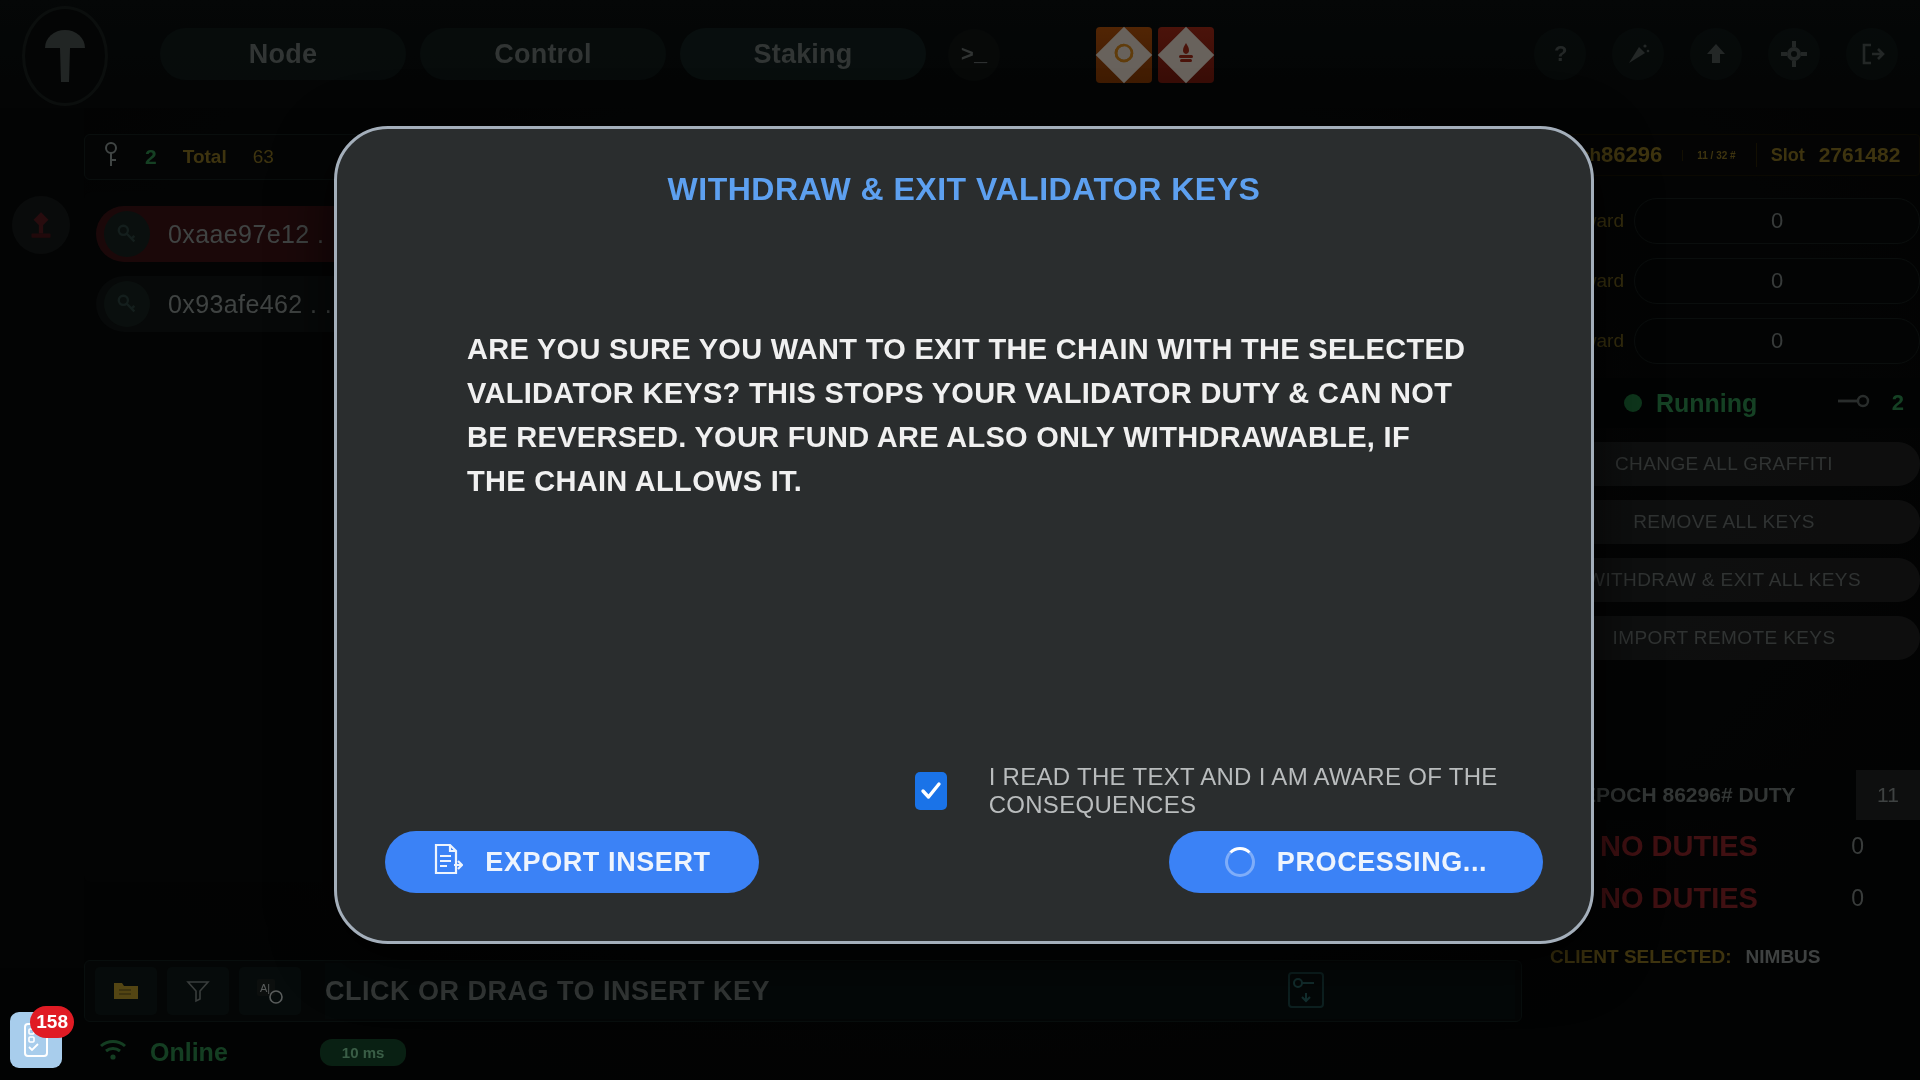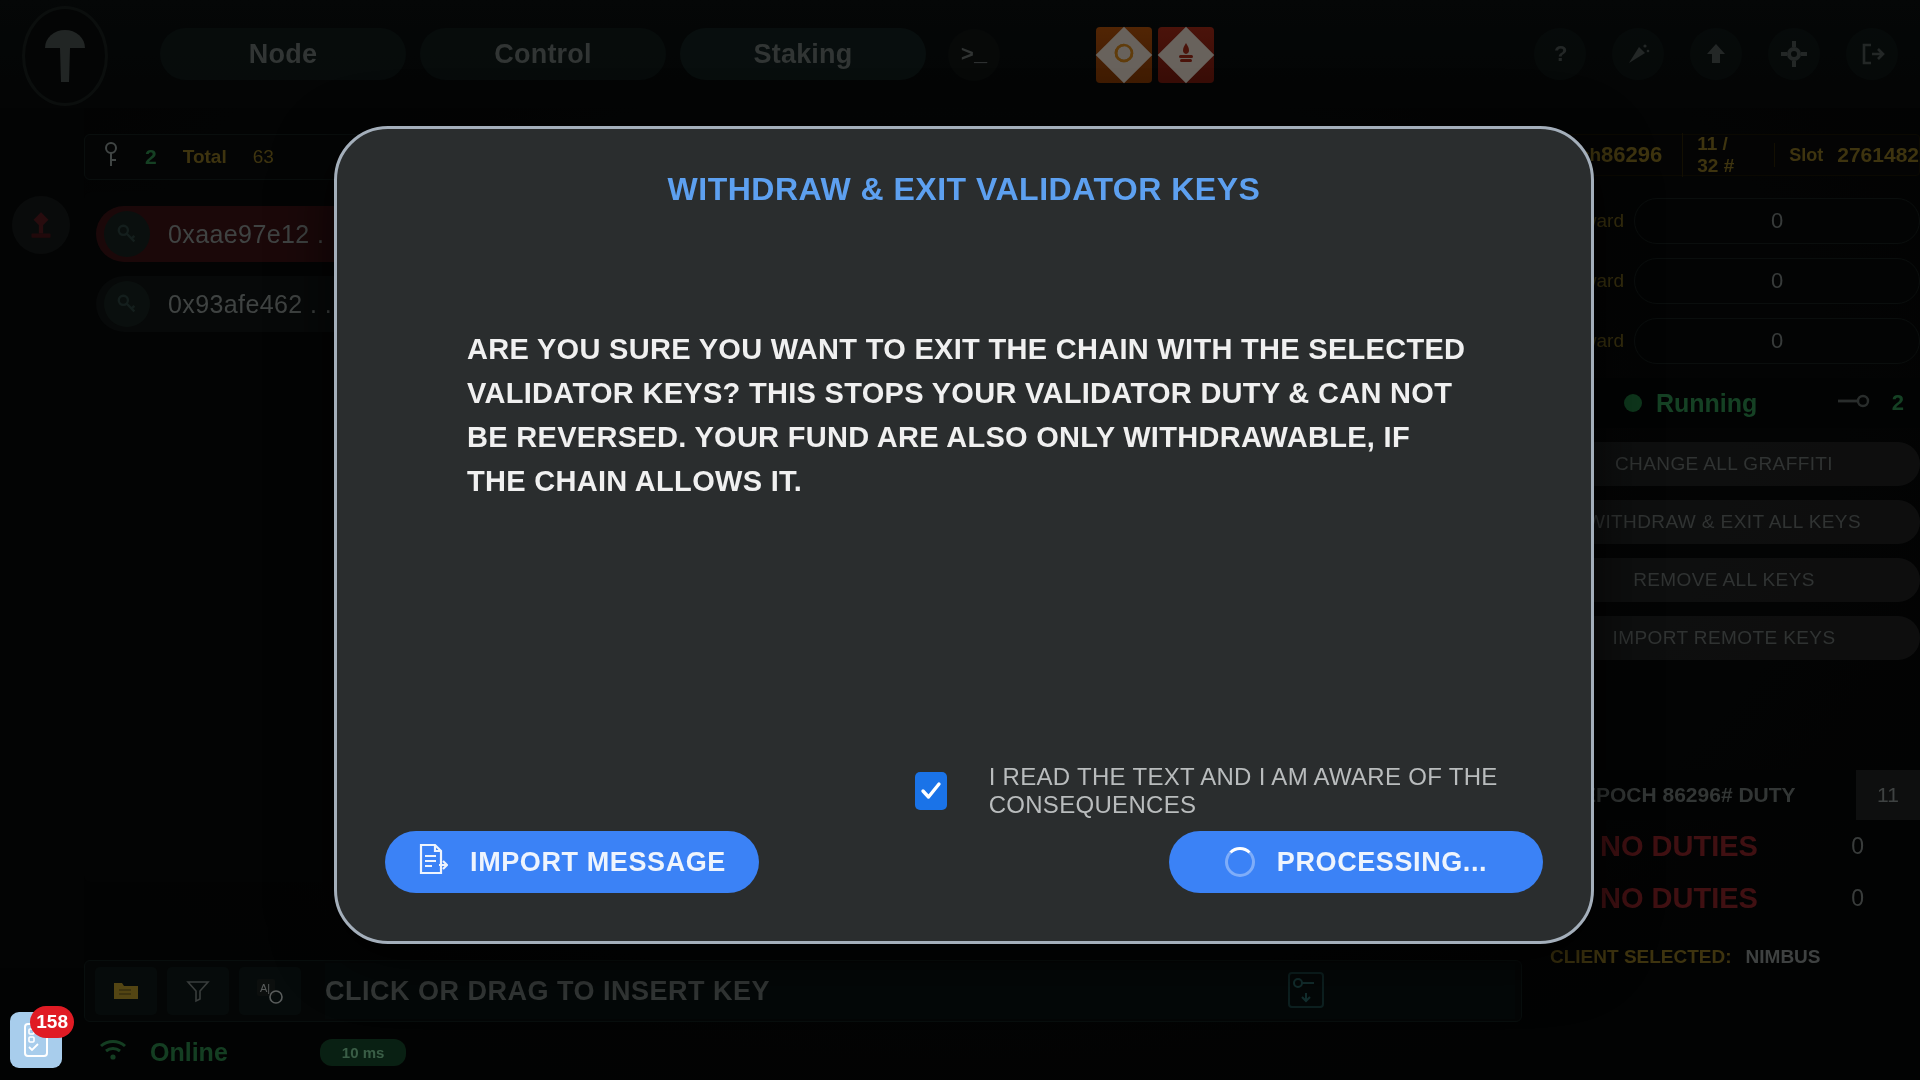--- a/index.html
+++ b/index.html
@@ -188,21 +188,21 @@
   .epoch-bar {
     display: flex; align-items: center; height: 42px;
     background: #090b0b; border: 1px solid #1a1405; border-radius: 4px;
   }
   .epoch-label { color:#8a7322; font-size: 19px; font-weight: 700; margin-left: 14px; }
   .epoch-val { color:#8a7322; font-size: 22px; font-weight: 700; }
   .epoch-sep {
     margin-left: 20px; padding-left: 14px; border-left: 1px solid #2a2205;
     display:flex; align-items:center; gap: 14px;
   }
-  .epoch-frac { color:#8a7322; font-size: 19px; font-weight: 700; }
+  .epoch-frac { color:#8a7322; font-size: 10px; font-weight: 700; }
   .slot-label { color:#8a7322; font-size: 18px; font-weight: 700; }
   .slot-val { color:#8a7322; font-size: 21px; font-weight: 700; }
 
   .reward-rows { margin-top: 22px; }
   .reward-row {
     display:flex; align-items:center; height: 46px; margin-bottom: 14px;
   }
   .reward-name { color:#7d6a1f; font-size: 19px; width: 106px; text-align:right; padding-right: 10px;}
   .reward-box {
     flex:1; height: 46px; border-radius: 23px;
@@ -454,22 +454,22 @@
         <svg width="34" height="16" viewBox="0 0 34 16">
             <circle cx="27" cy="8" r="5" fill="none" stroke="#5c6462" stroke-width="2.4"></circle>
             <rect x="2" y="6.6" width="21" height="2.8" fill="#5c6462"></rect>
           </svg>
       </span>
       <span class="running-count">2</span>
     </div>
 
     <div class="action-buttons">
       <div class="action-btn">CHANGE ALL GRAFFITI</div>
+      <div class="action-btn">REMOVE ALL KEYS</div>
       <div class="action-btn">WITHDRAW &amp; EXIT ALL KEYS</div>
-      <div class="action-btn">REMOVE ALL KEYS</div>
       <div class="action-btn">IMPORT REMOTE KEYS</div>
     </div>
 
     <div class="duty-header">
       <span class="duty-title">EPOCH 86296# DUTY</span>
       <span class="duty-badge">11</span>
     </div>
     <div class="duty-row">
       <span class="duty-none">NO DUTIES</span>
       <span class="duty-count">0</span>
@@ -585,21 +585,21 @@
     <div class="modal-footer">
       <button class="btn-primary btn-export">
         <span>
           <svg width="30" height="32" viewBox="0 0 30 32">
               <path d="M3 2 h14 l6 6 v22 H3 Z" fill="none" stroke="#eef4fd" stroke-width="2.2"></path>
               <path d="M17 2 v6 h6" fill="none" stroke="#eef4fd" stroke-width="2.2"></path>
               <path d="M7 13 h11 M7 18 h11 M7 23 h7" stroke="#eef4fd" stroke-width="2"></path>
               <path d="M21 22 h7 M25 18 l4 4 -4 4" fill="none" stroke="#eef4fd" stroke-width="2.2"></path>
             </svg>
         </span>
-        <span>IMPORT MESSAGE</span>
+        <span>EXPORT INSERT</span>
       </button>
 
       <button class="btn-primary btn-processing">
         <span class="spinner"></span>
         <span>PROCESSING...</span>
       </button>
     </div>
   </div>
 
   <div class="taskbar-icon">

